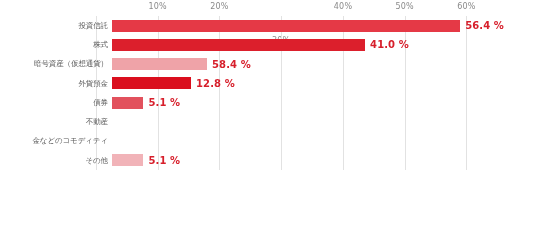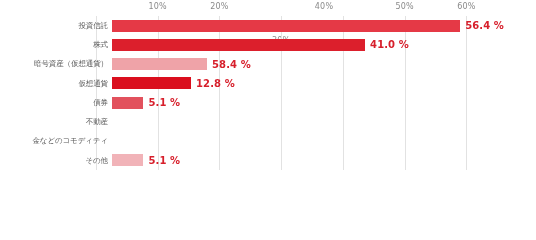--- a/index.html
+++ b/index.html
@@ -114,21 +114,21 @@
 </style>
 </head>
 <body>
 
 <div id="chart-root">
 
   <div id="axis-top">
       <div class="tick-label" style="left: 157.732px;">10%</div>
       <div class="tick-label" style="left: 219.465px;">20%</div>
       <div class="tick-label" style="left: 281.197px; margin-top: 34px;">30%</div>
-      <div class="tick-label" style="left: 324px;">40%</div>
+      <div class="tick-label" style="left: 343px;">40%</div>
       <div class="tick-label" style="left: 404.661px;">50%</div>
       <div class="tick-label" style="left: 466.394px;">60%</div>
     </div>
 
   <div id="plot">
     <div id="plot-left-edge"></div>
   <div class="gridline" style="left: 61.7323px;"></div>
       <div class="gridline" style="left: 123.465px;"></div>
       <div class="gridline" style="left: 185.197px;"></div>
       <div class="gridline" style="left: 246.929px;"></div>
@@ -152,21 +152,21 @@
         </div>
       </div>
       <div class="row" style="top: 38.5px; height: 19.25px;">
         <div class="cat-label">暗号資産（仮想通貨）</div>
         <div class="bar-wrap">
           <div class="bar" style="width: 95.0677px; background: rgb(239, 163, 168);"></div>
           <div class="bar-value" style="color: rgb(215, 31, 43);">58.4 %</div>
         </div>
       </div>
       <div class="row" style="top: 57.75px; height: 19.25px;">
-        <div class="cat-label">仮想通貨</div>
+        <div class="cat-label">外貨預金</div>
         <div class="bar-wrap">
           <div class="bar" style="width: 79.0173px; background: rgb(218, 15, 30);"></div>
           <div class="bar-value" style="color: rgb(215, 31, 43);">12.8 %</div>
         </div>
       </div>
       <div class="row" style="top: 77px; height: 19.25px; justify-content: center;">
         <div class="cat-label">債券</div>
         <div class="bar-wrap">
           <div class="bar" style="width: 31.4835px; background: rgb(226, 81, 93);"></div>
           <div class="bar-value" style="color: rgb(215, 31, 43);">5.1 %</div>

